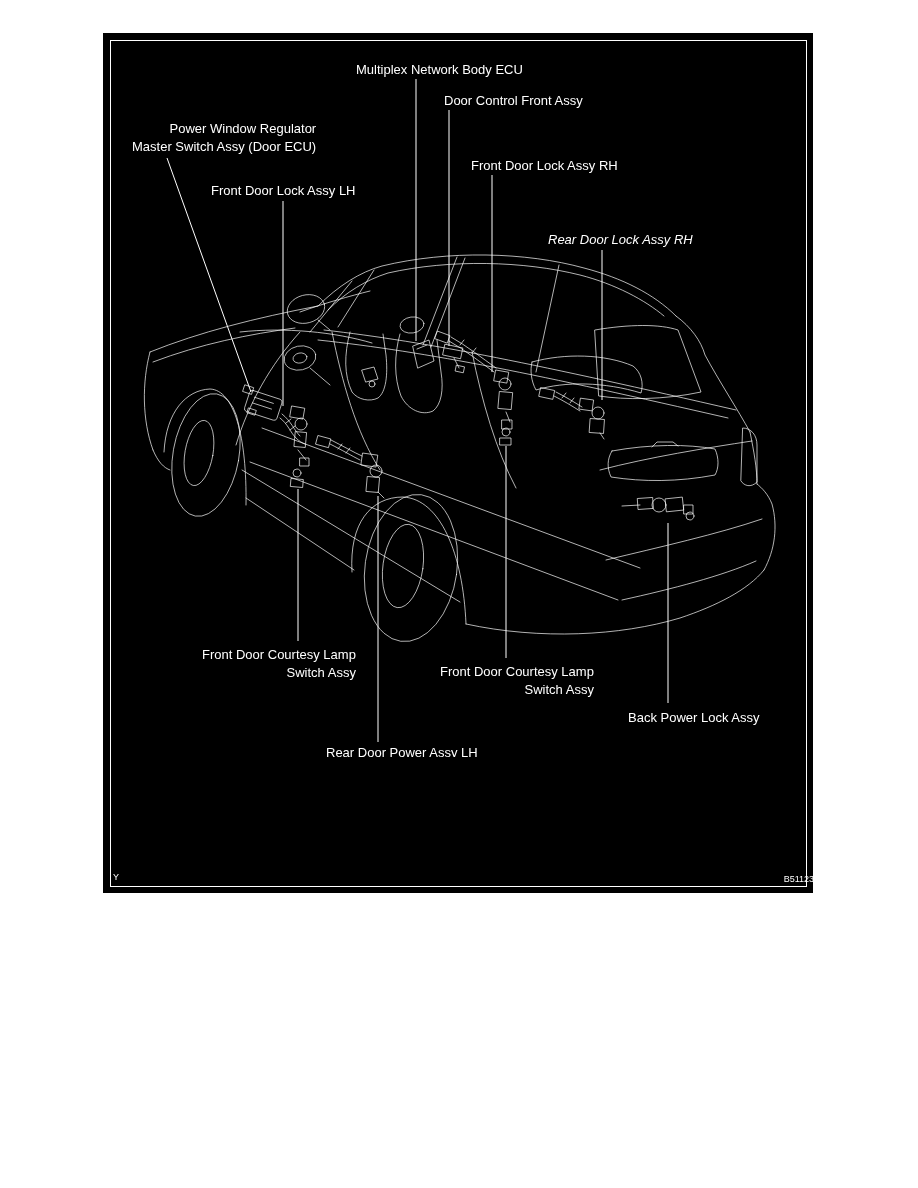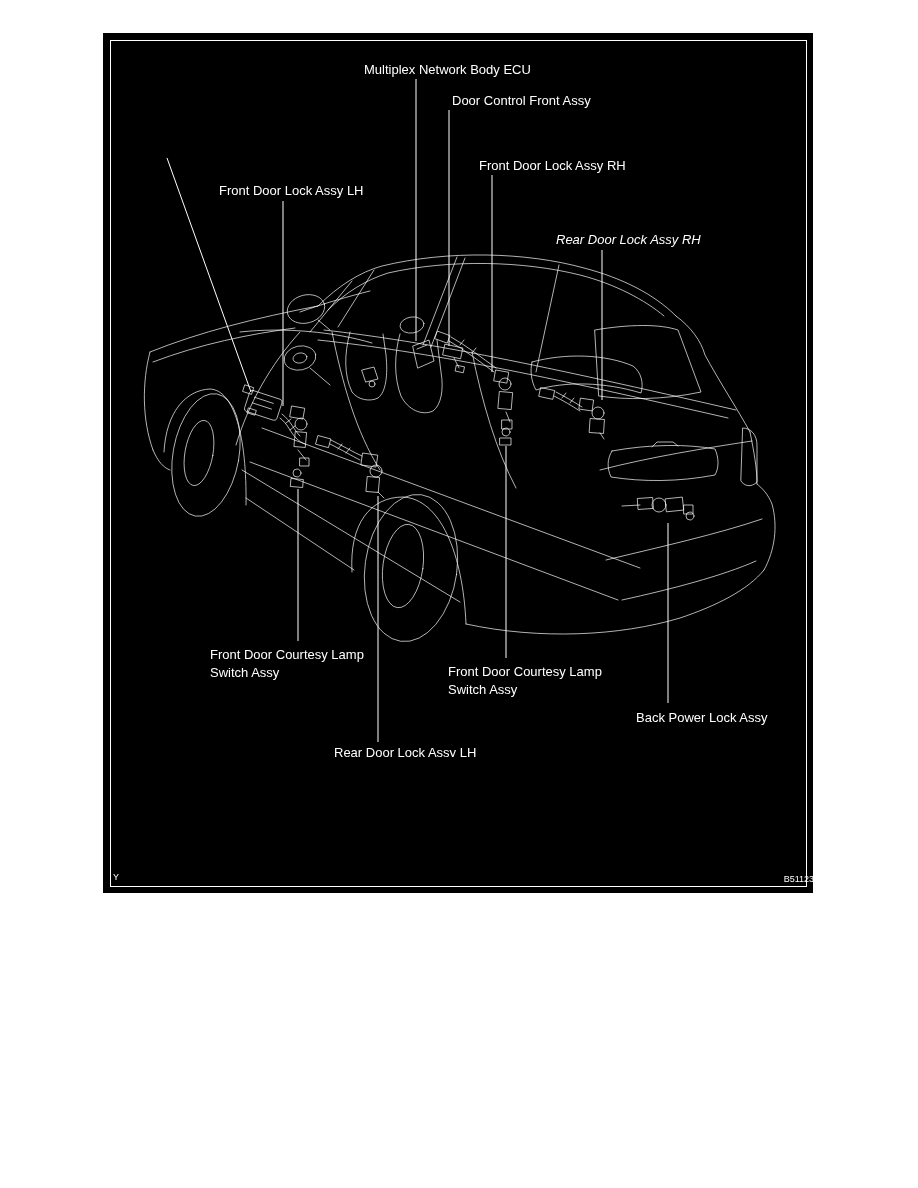--- a/index.html
+++ b/index.html
@@ -12,21 +12,21 @@
     background:#000000;
   }
   .panel-inner-border{
     position:absolute;left:7px;top:7px;right:6px;bottom:6px;
     border:1px solid #ffffff;
   }
   #art-layer{
     position:absolute;left:0;top:0;width:918px;height:1188px;
     pointer-events:none;
   }
-  #callout-layer{position:absolute;left:16px;top:0;width:824px;height:1188px;}
+  #callout-layer{position:absolute;left:8px;top:0;width:824px;height:1188px;text-align:right;}
   .callout{
     position:absolute;color:#ffffff;font-size:13px;
   }
   .callout-line{line-height:18px;white-space:nowrap;}
   .callout.clipped{height:13px;overflow:hidden;}
   .corner-mark{
     position:absolute;color:#ffffff;font-size:9px;line-height:10px;
   }
   #corner-left{left:113px;top:872px;}
   #corner-right{right:104px;top:874px;text-align:right;}
@@ -208,20 +208,24 @@
     </g>
 </svg>
 
 <div id="callout-layer">
     <div class="callout" style="left: 348px; top: 61px;">
       <div class="callout-line">Multiplex Network Body ECU</div>
     </div>
     <div class="callout" style="left: 436px; top: 92px;">
       <div class="callout-line">Door Control Front Assy</div>
     </div>
+    <div class="callout" style="left: 124px; top: 120px;">
+      <div class="callout-line">Power Window Regulator</div>
+      <div class="callout-line">Master Switch Assy (Door ECU)</div>
+    </div>
     <div class="callout" style="left: 203px; top: 182px;">
       <div class="callout-line">Front Door Lock Assy LH</div>
     </div>
     <div class="callout" style="left: 463px; top: 157px;">
       <div class="callout-line">Front Door Lock Assy RH</div>
     </div>
     <div class="callout" style="left: 540px; top: 231px; font-style: italic;">
       <div class="callout-line">Rear Door Lock Assy RH</div>
     </div>
     <div class="callout" style="left: 194px; top: 646px;">
@@ -229,18 +233,18 @@
       <div class="callout-line">Switch Assy</div>
     </div>
     <div class="callout" style="left: 432px; top: 663px;">
       <div class="callout-line">Front Door Courtesy Lamp</div>
       <div class="callout-line">Switch Assy</div>
     </div>
     <div class="callout" style="left: 620px; top: 709px;">
       <div class="callout-line">Back Power Lock Assy</div>
     </div>
     <div class="callout clipped" style="left: 318px; top: 744px;">
-      <div class="callout-line">Rear Door Lock Assy LH</div>
+      <div class="callout-line">Rear Door Power Assy LH</div>
     </div>
   </div>
 
 <div class="corner-mark" id="corner-left">Y</div>
 <div class="corner-mark" id="corner-right">B51123</div>
 
 </body></html>

